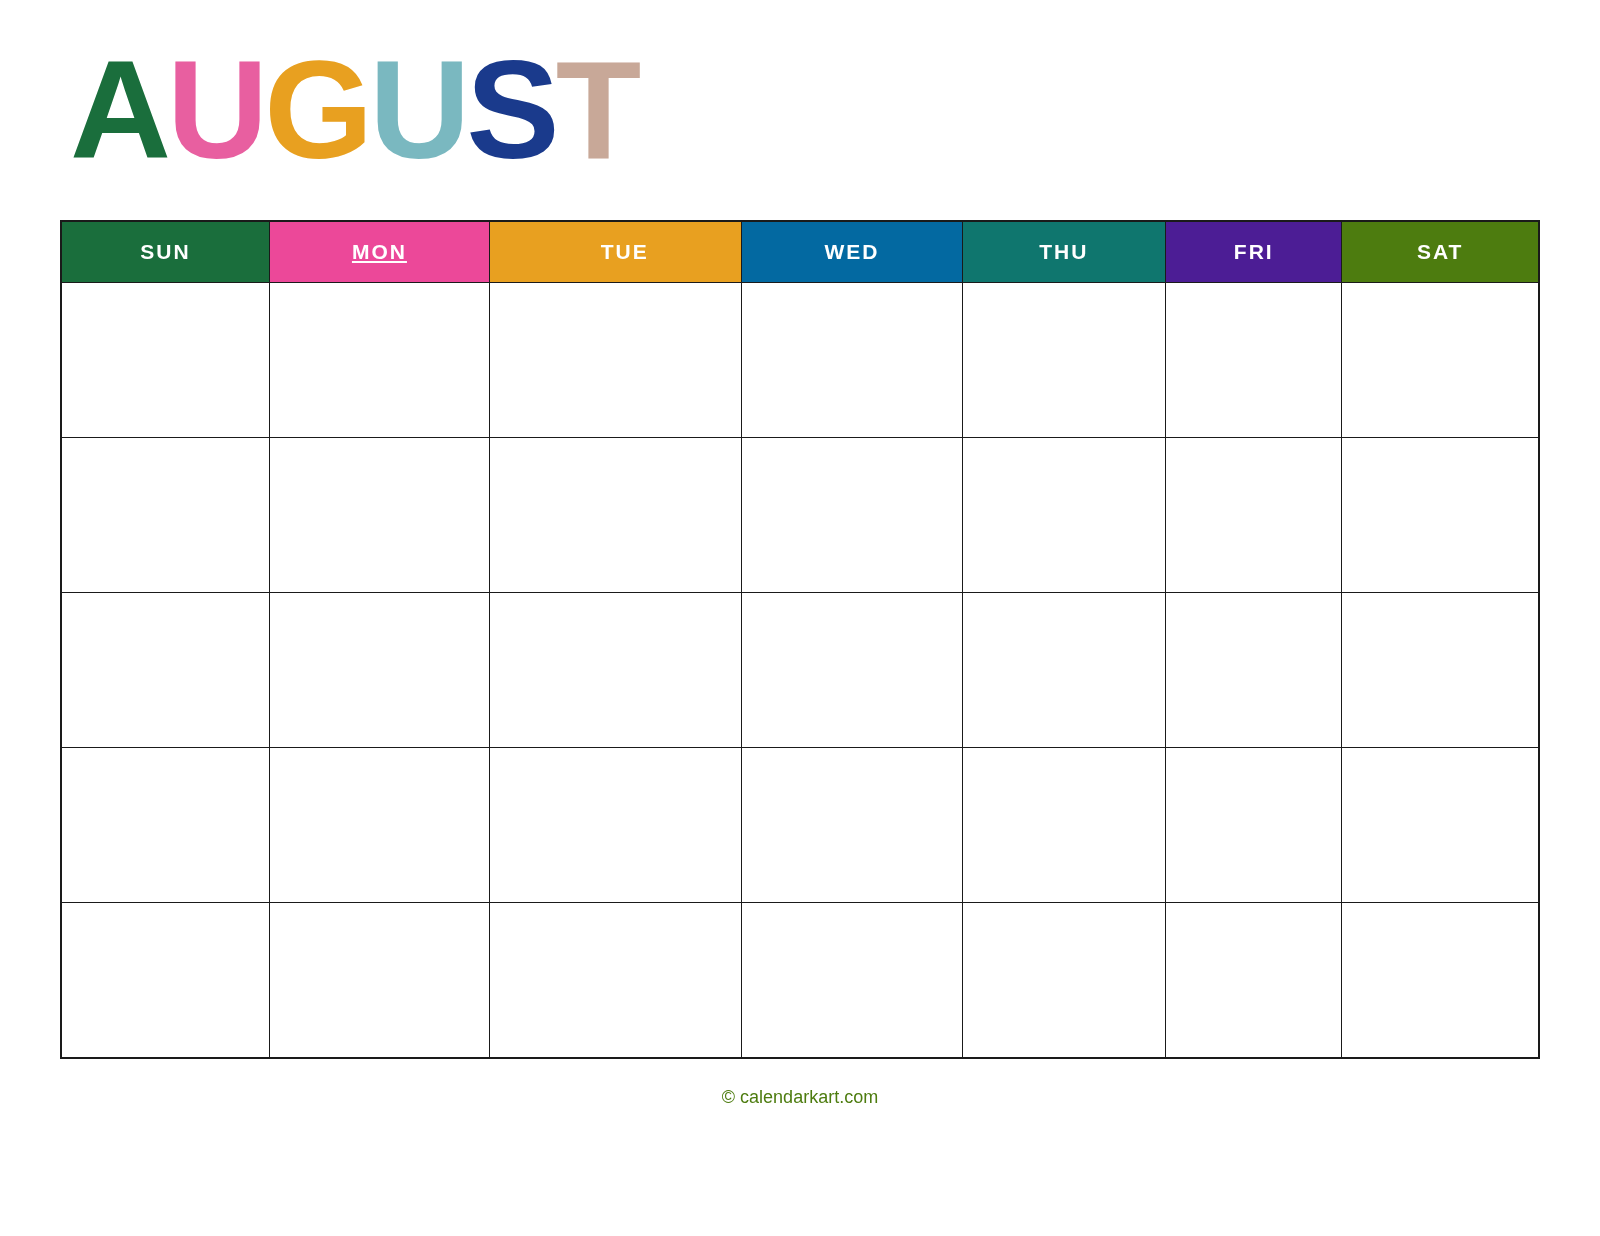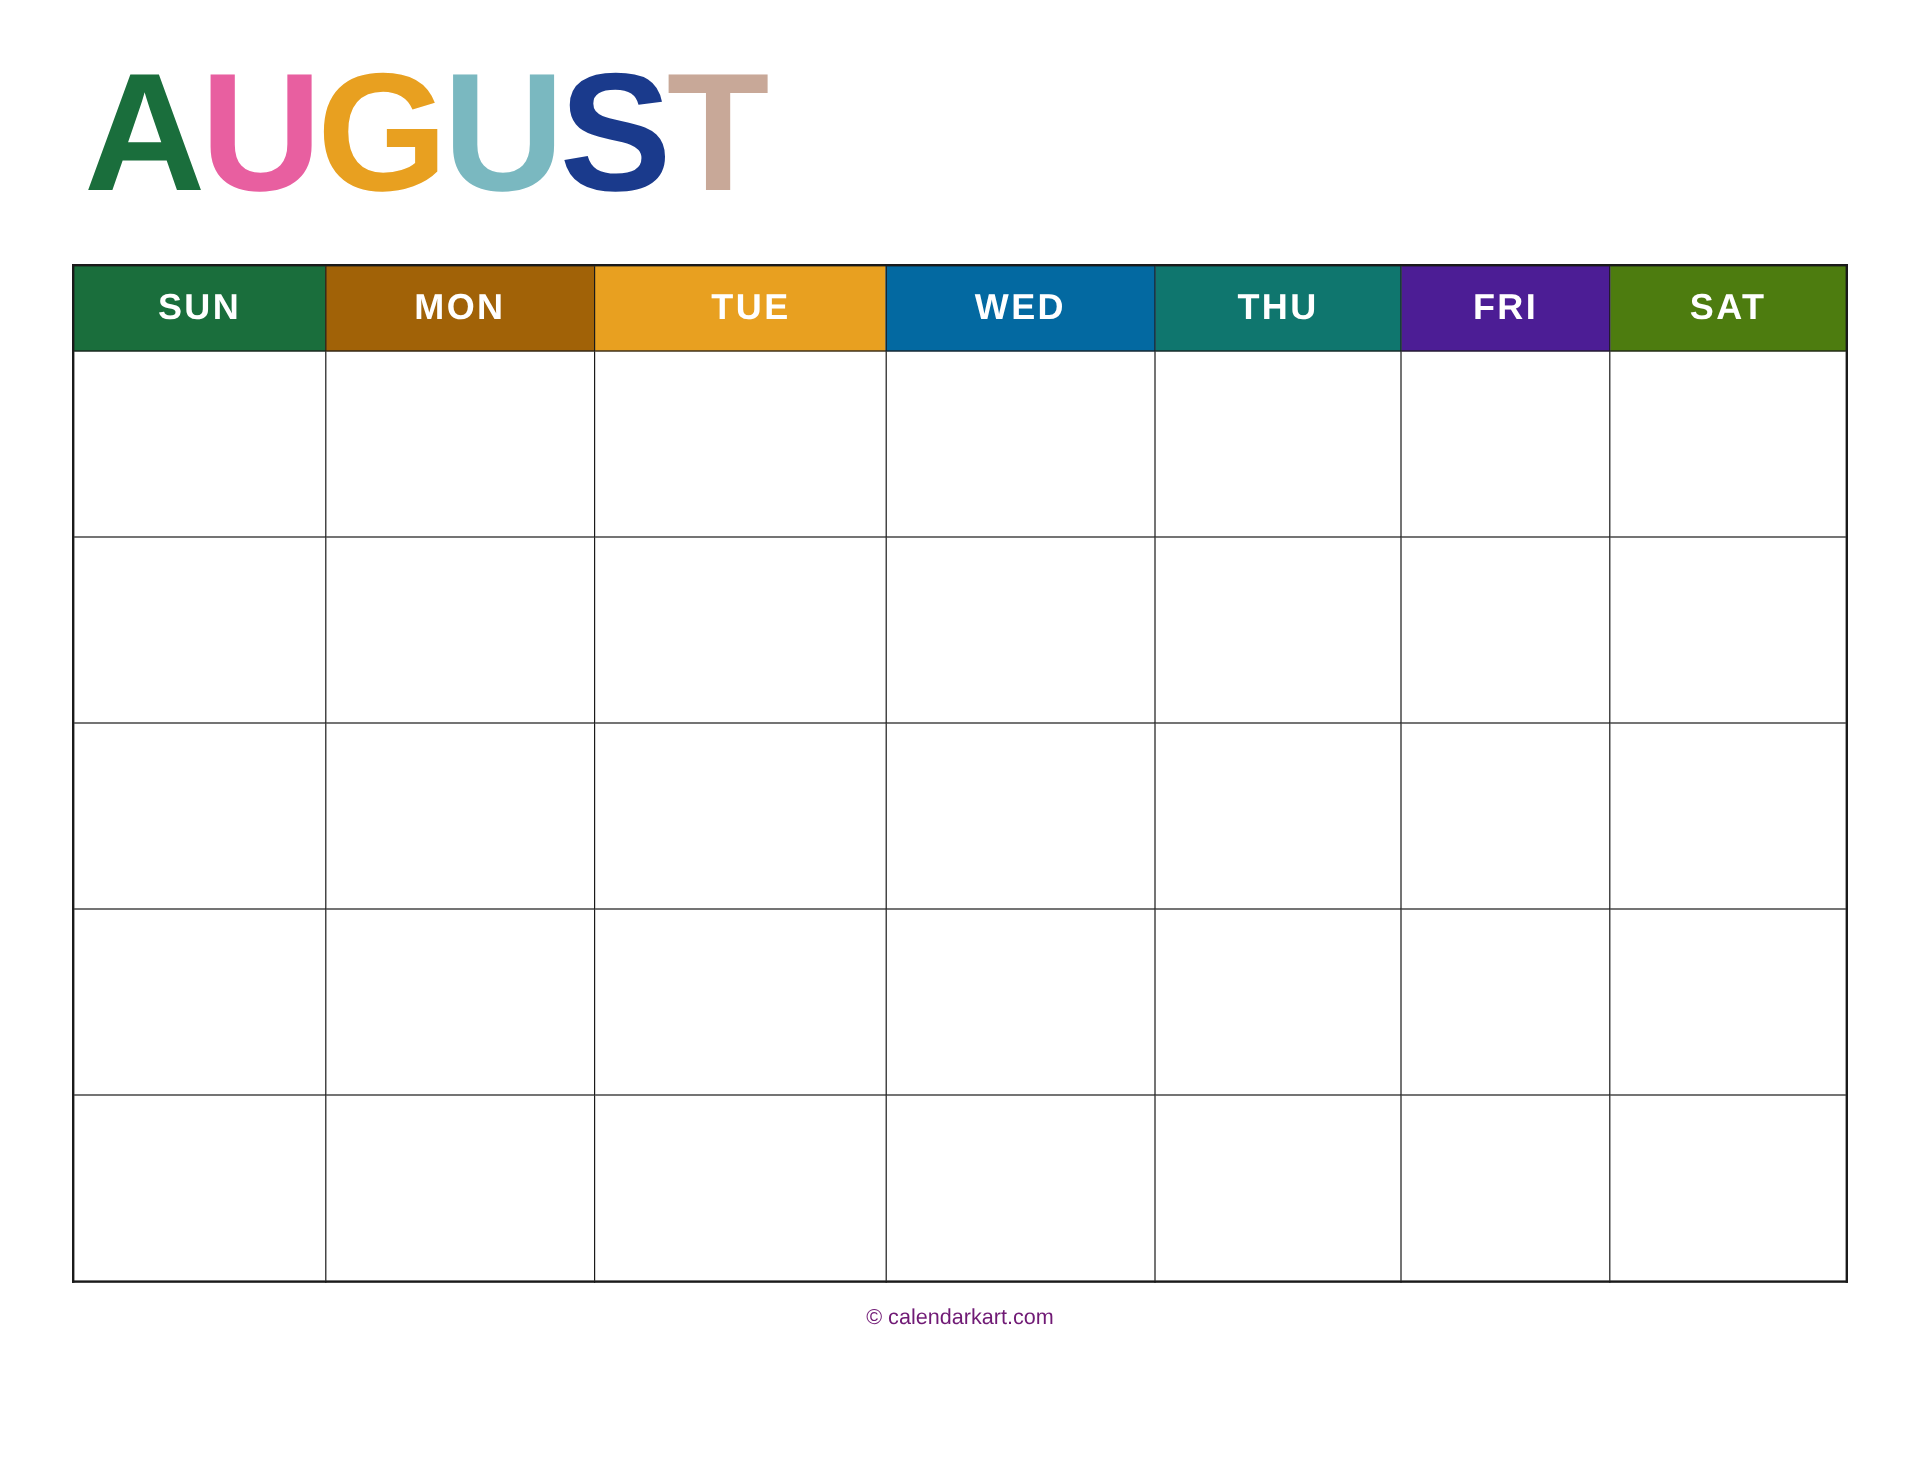--- a/index.html
+++ b/index.html
@@ -38,43 +38,43 @@
     }
 
     .calendar-table {
       width: 100%;
       border-collapse: collapse;
       border: 2px solid #1a1a1a;
     }
 
     .calendar-table th {
       padding: 18px 10px;
-      font-size: 30px;
+      font-size: 21px;
       font-weight: 700;
       color: #ffffff;
       text-align: center;
       letter-spacing: 2px;
     }
 
     .calendar-table td {
       border: 1.5px solid #1a1a1a;
       height: 155px;
       vertical-align: top;
       padding: 8px;
       background: #ffffff;
     }
 
     .calendar-table tr:first-child th {
       border: 1.5px solid #1a1a1a;
     }
 
     .footer {
-      margin-top: 18px;
+      margin-top: 28px;
       font-size: 18px;
-      color: #701a75;
+      color: #4d7c0f;
       text-align: center;
     }
   </style>
 </head>
 <body>
 
 <div class="page-container">
 
   <div class="title-row" id="title-row">
       <span class="title-letter" style="color: rgb(26, 110, 60);">A</span>
@@ -82,21 +82,21 @@
       <span class="title-letter" style="color: rgb(232, 160, 32);">G</span>
       <span class="title-letter" style="color: rgb(122, 184, 192);">U</span>
       <span class="title-letter" style="color: rgb(26, 58, 140);">S</span>
       <span class="title-letter" style="color: rgb(200, 168, 152);">T</span>
     </div>
 
   <table class="calendar-table" id="calendar-table">
     <thead id="calendar-header">
         <tr>
           <th style="background-color: rgb(26, 110, 60);">SUN</th>
-          <th style="background-color: #a16207;">MON</th>
+          <th style="background-color: #ec4899; text-decoration: underline;">MON</th>
           <th style="background-color: rgb(232, 160, 32); padding-left: 28px;">TUE</th>
           <th style="background-color: #0369a1;">WED</th>
           <th style="background-color: #0f766e; margin-left: 20px;">THU</th>
           <th style="background-color: #4c1d95;">FRI</th>
           <th style="background-color: #4d7c0f;">SAT</th>
         </tr>
       </thead>
     <tbody id="calendar-body">
         <tr>
           <td></td>

